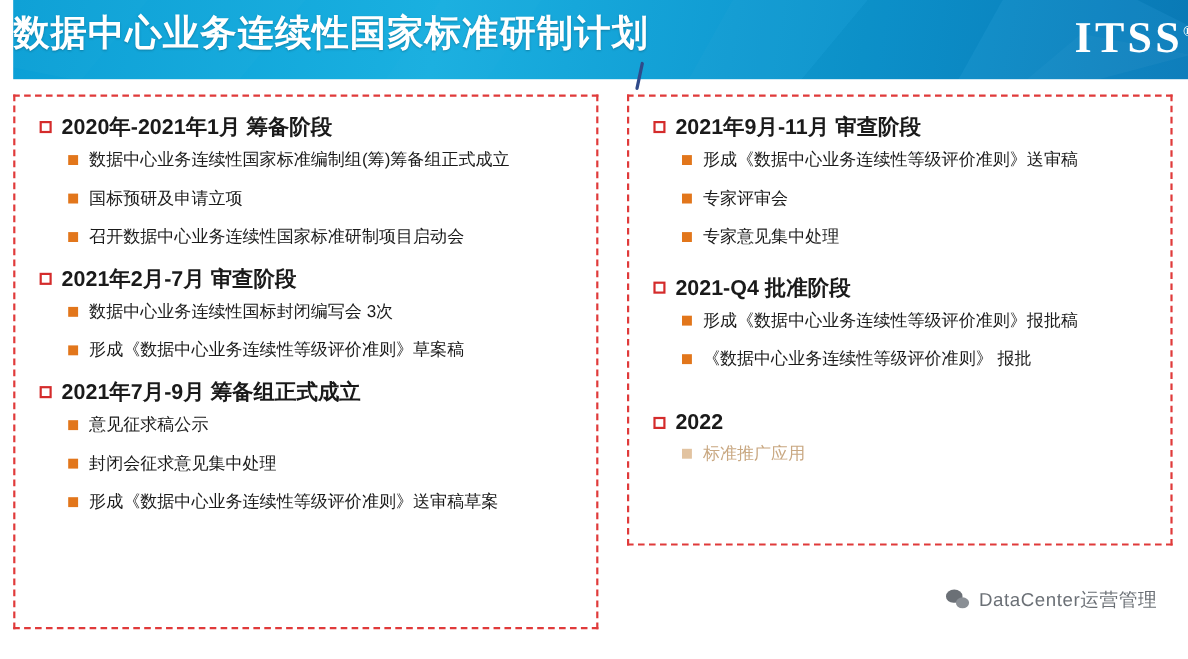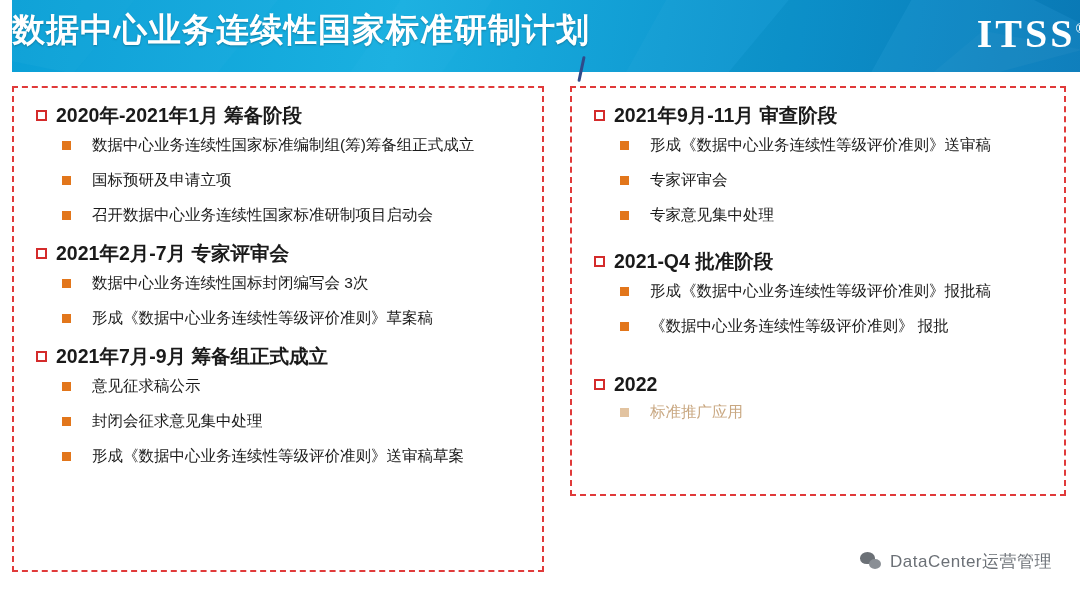--- a/index.html
+++ b/index.html
@@ -98,21 +98,21 @@
     flex: none;
   }
   .bullets {
     list-style: none;
     margin: 0;
     padding: 0;
   }
   .bullet {
     display: flex;
     align-items: flex-start;
-    gap: 21px;
+    gap: 10px;
     font-size: 15.5px;
     color: #1a1a1a;
     white-space: nowrap;
   }
   .sq-orange {
     display: inline-block;
     width: 9px;
     height: 9px;
     background: #e2761b;
     flex: none;
@@ -144,21 +144,21 @@
     height: 26px;
     background: #2f4a8a;
     transform: rotate(12deg);
     border-radius: 2px;
   }
 
   
   .footer-wm {
     position: absolute;
     right: 28px;
-    bottom: 26px;
+    bottom: 42px;
     display: flex;
     align-items: center;
     gap: 8px;
     color: #6b7076;
     font-size: 17px;
     letter-spacing: .5px;
   }
   .wechat-icon {
     width: 22px;
     height: 19px;
@@ -212,21 +212,21 @@
       <li class="bullet">
         <span class="sq-orange"></span>
         <span>召开数据中心业务连续性国家标准研制项目启动会</span>
       </li>
     </ul>
   </div>
 
   <div class="section sec2">
     <div class="section-head">
       <span class="sq-red"></span>
-      <span>2021年2月-7月 专家评审会</span>
+      <span>2021年2月-7月 审查阶段</span>
     </div>
     <ul class="bullets">
       <li class="bullet">
         <span class="sq-orange"></span>
         <span>数据中心业务连续性国标封闭编写会 3次</span>
       </li>
       <li class="bullet">
         <span class="sq-orange"></span>
         <span>形成《数据中心业务连续性等级评价准则》草案稿</span>
       </li>

